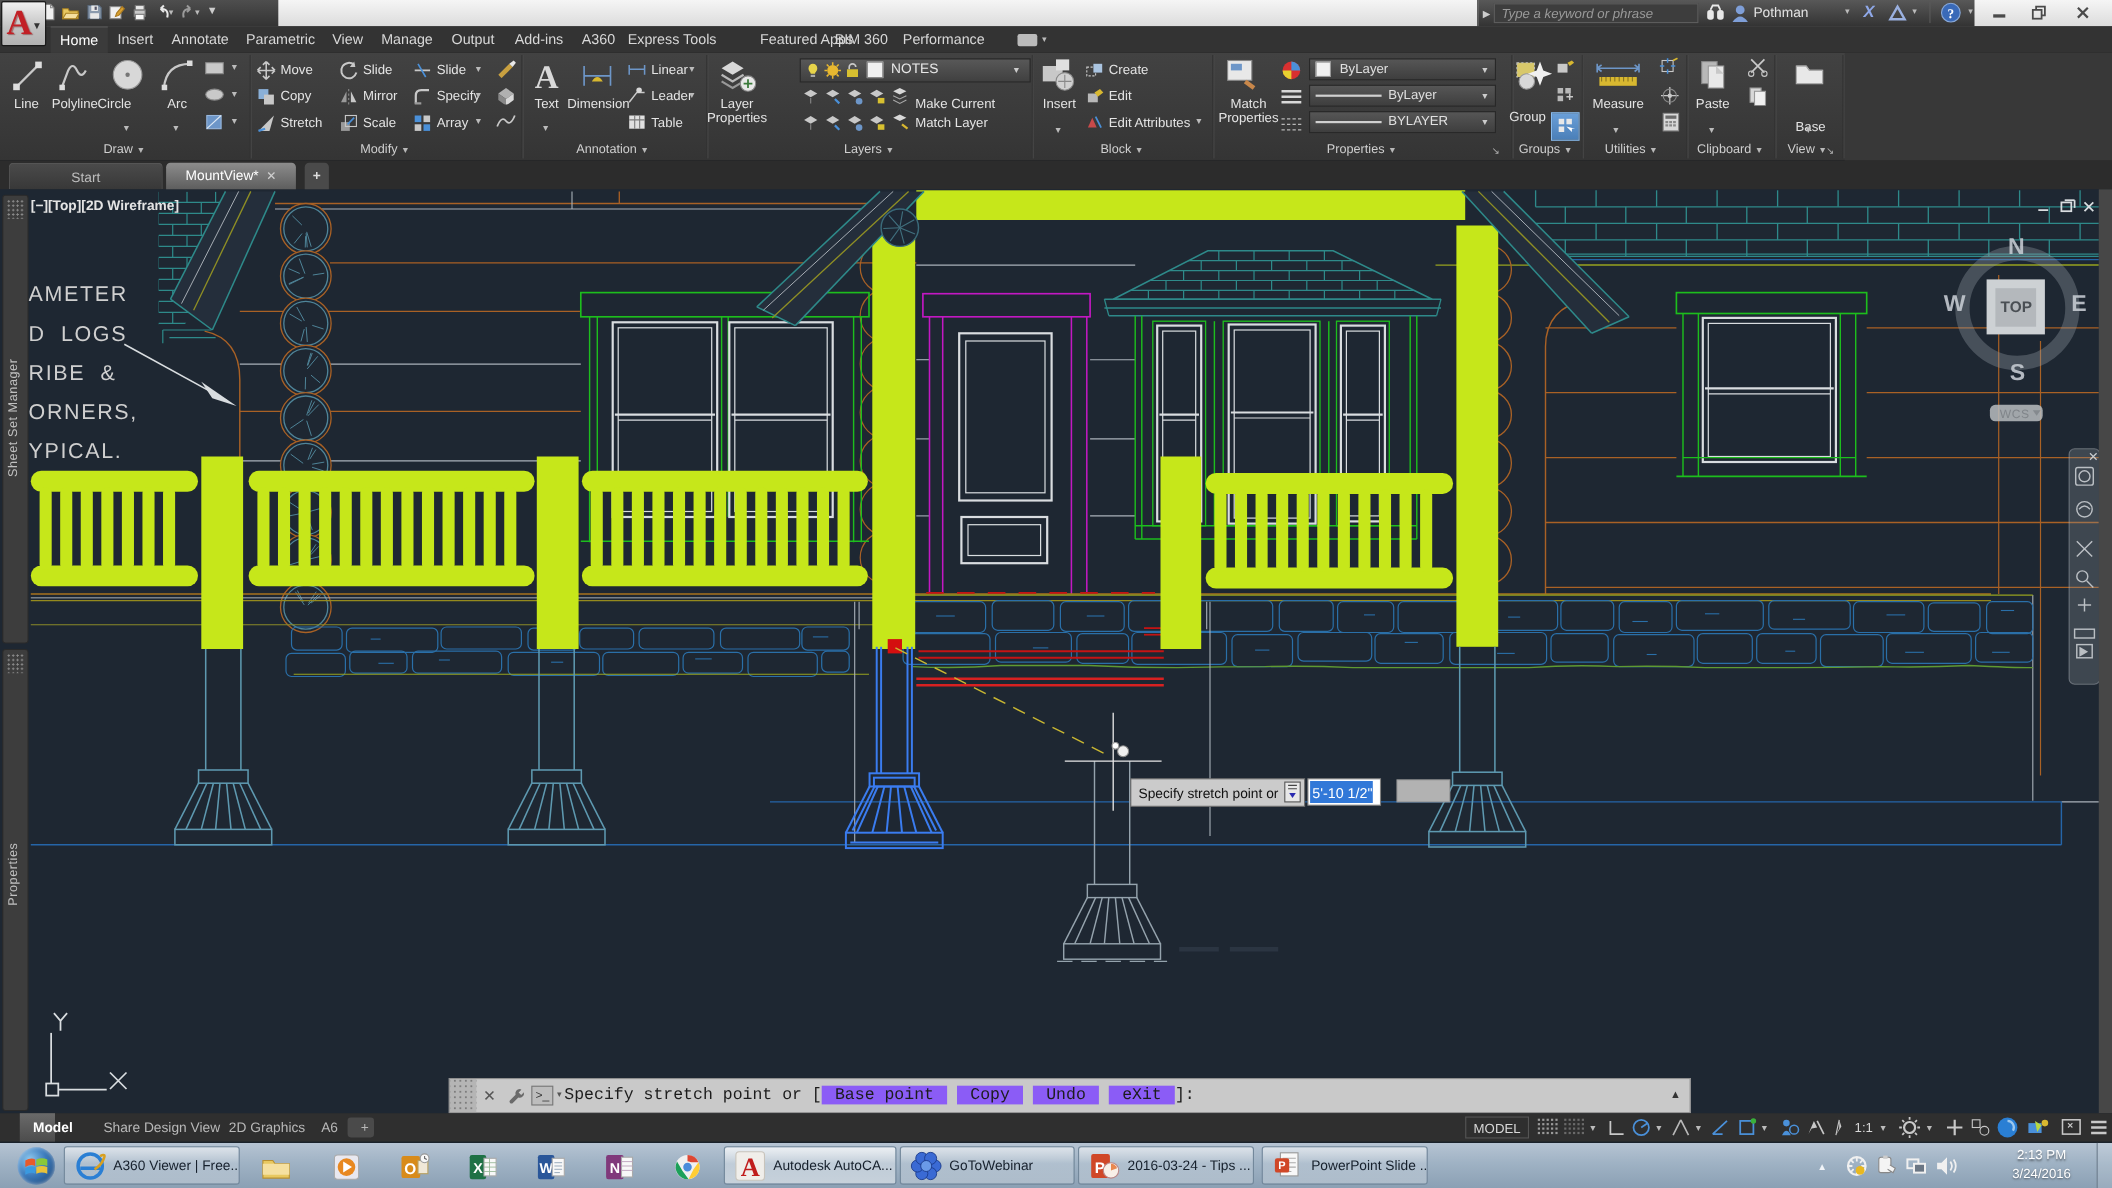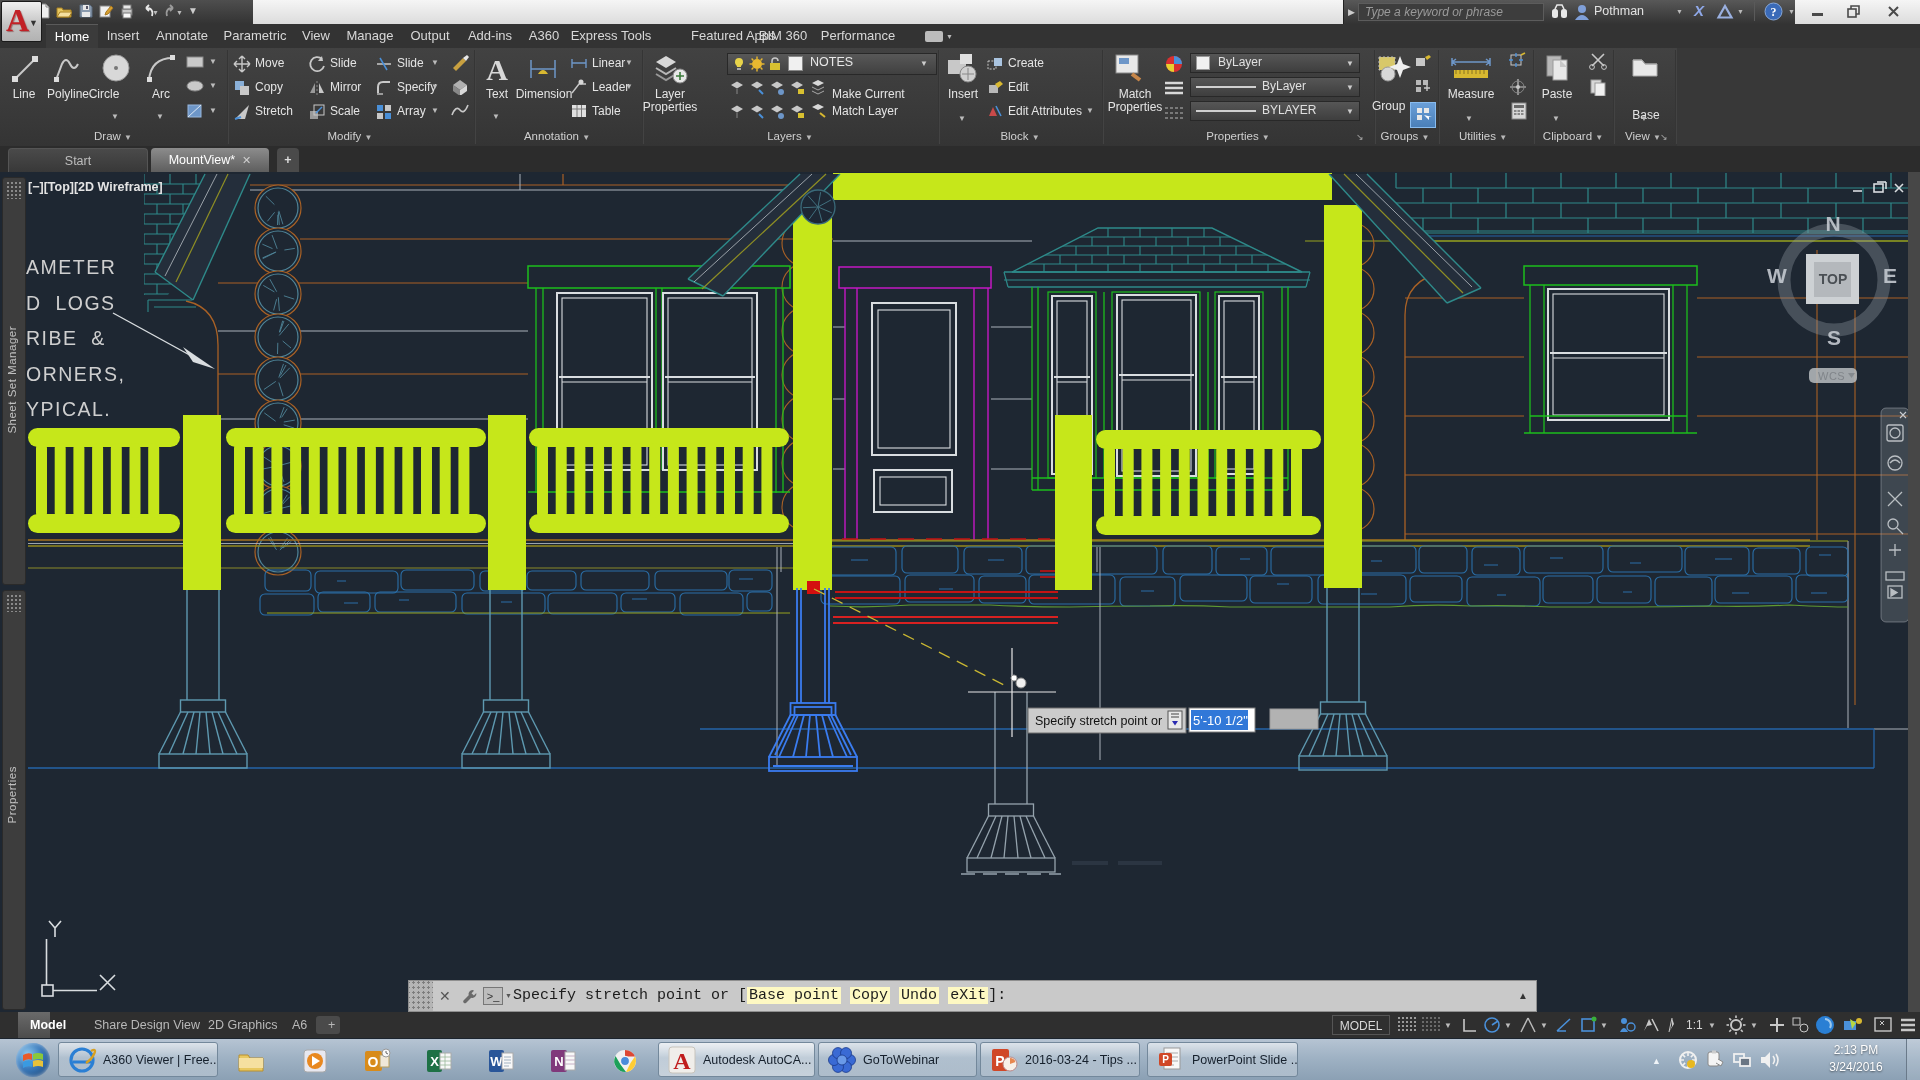--- a/index.html
+++ b/index.html
@@ -48,21 +48,21 @@
   writing-mode:vertical-rl; transform:rotate(180deg); letter-spacing:0.5px; }
 
 
 #cmdbar { position:absolute; left:408px; top:980px; width:1129px; height:32px;
   background:#c9c9c9; border:1px solid #8f8f8f; }
 #cmdhandle { position:absolute; left:0; top:0; width:24px; height:30px; background:#b5b5b5;
   background-image:radial-gradient(#7d7d7d 1.2px, transparent 1.3px);
   background-size:5px 5px; background-position:7px 4px; }
 #cmdtext { position:absolute; left:104px; top:6px; font-family:"Liberation Mono",monospace;
   font-size:15px; color:#1c1c1c; white-space:pre; }
-.chip { background:#fef9c3; padding:0 2px; }
+.chip { background:#8b5cf6; padding:0 12px; }
 
 
 #statusrow { position:absolute; left:0; top:1012px; width:1920px; height:26px; background:#2f2f2f; }
 .ltab { position:absolute; top:0; height:26px; line-height:26px; padding:0 12px;
   color:#b8b8b8; font-size:12.5px; }
 .sticon { position:absolute; top:3px; height:20px; color:#c8c8c8; font-size:12px; line-height:20px; }
 
 
 #taskbar { position:absolute; left:0; top:1038px; width:1920px; height:42px;
   background:linear-gradient(#b6c4d3,#9fb2c4 45%,#8ba0b4); border-top:1px solid #1c242e; }

